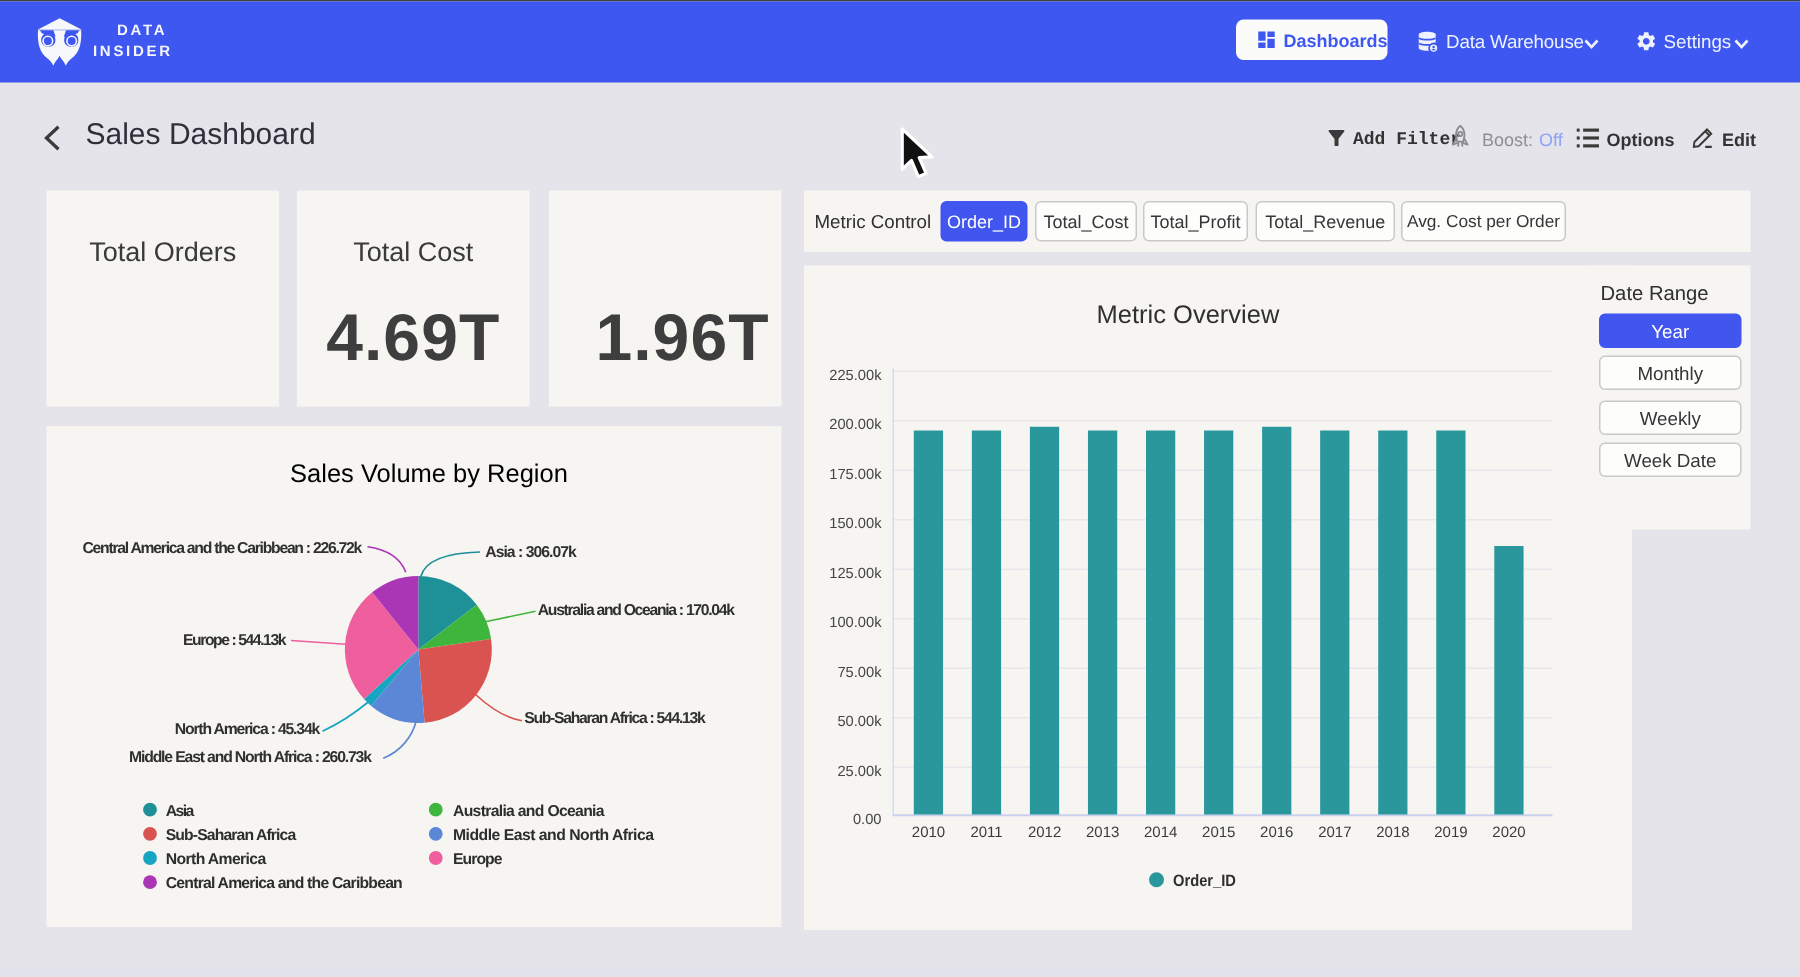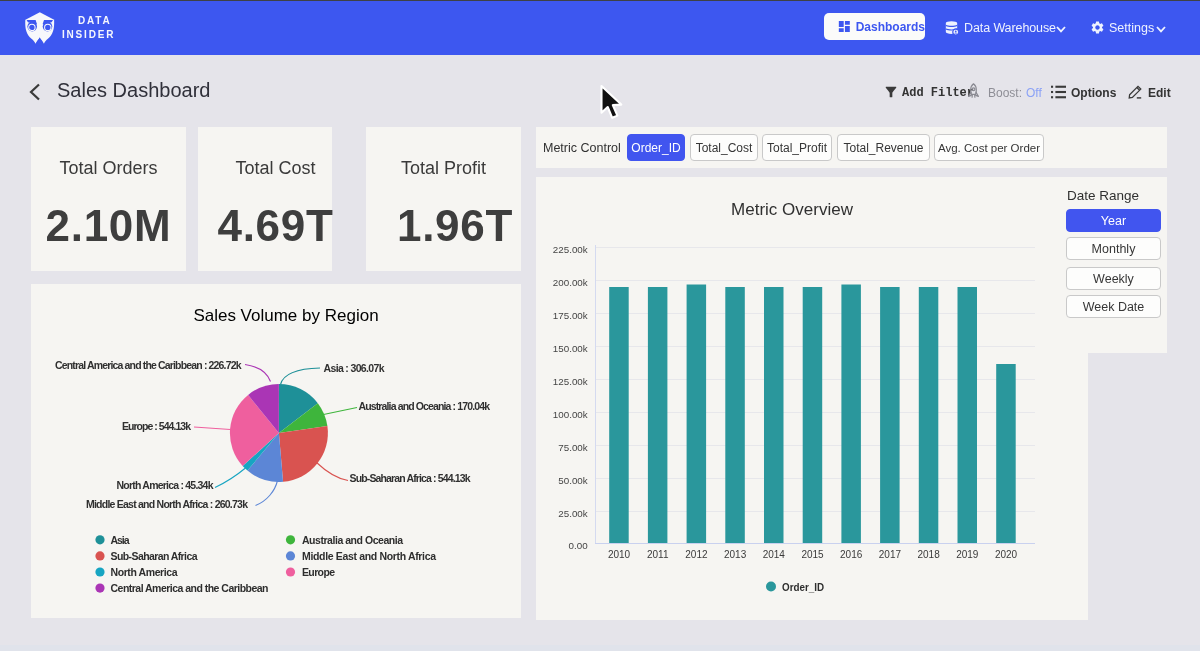--- a/index.html
+++ b/index.html
@@ -104,28 +104,26 @@
   </g>
 </svg>
 <div class="abs" style="left:1148px;top:86px;font-size:12px;font-weight:bold;color:#333;">Edit</div>
 
 <svg class="abs" style="left:598px;top:83px;" width="28" height="40" viewBox="0 0 28 40">
   <path d="M3.5 3 L3.5 29.8 L9.7 24 L14.2 34.8 L19.4 32.6 L14.8 22.1 L23.3 21.6 Z" fill="#111" stroke="#fff" stroke-width="2.1" stroke-linejoin="round"></path>
 </svg>
 
 <div class="card" style="left:31px;top:127px;width:155px;height:144px;">
   <div class="abs" style="left:0;top:31px;width:155px;text-align:center;font-size:18px;color:#3a3a3a;">Total Orders</div>
-  <div class="abs" style="left:0;top:77px;width:155px;text-align:center;font-size:44px;line-height:43px;font-weight:bold;letter-spacing:0.7px;color:#3e3e3e;">2.10M</div>
-</div>
-<div class="card" style="left:198px;top:127px;width:134px;height:144px;">
+</div>
+<div class="card" style="left:198px;top:127px;width:155px;height:144px;">
   <div class="abs" style="left:0;top:31px;width:155px;text-align:center;font-size:18px;color:#3a3a3a;">Total Cost</div>
   <div class="abs" style="left:0;top:77px;width:155px;text-align:center;font-size:44px;line-height:43px;font-weight:bold;letter-spacing:0.7px;color:#3e3e3e;">4.69T</div>
 </div>
 <div class="card" style="left:366px;top:127px;width:155px;height:144px;">
-  <div class="abs" style="left:0;top:31px;width:155px;text-align:center;font-size:18px;color:#3a3a3a;">Total Profit</div>
   <div class="abs" style="left:0;top:77px;width:155px;text-align:center;font-size:44px;line-height:43px;font-weight:bold;letter-spacing:0.7px;color:#3e3e3e;padding-left:23px;">1.96T</div>
 </div>
 
 <div class="card" style="left:31px;top:284px;width:490px;height:334px;">
   <div class="abs" style="left:0;top:22px;width:490px;text-align:center;font-size:17px;color:#000000;padding-left:20px;">Sales Volume by Region</div>
   <svg class="abs" style="left:0;top:0;" width="490" height="334" viewBox="0 0 490 334">
 
     <g fill="none" stroke-width="1.1">
       <path d="M249.5 100.5 C252.5 89 267 84.5 289 84" stroke="#1e9098"></path>
       <path d="M292.5 130.5 L326 123.5" stroke="#3eb53c"></path>

